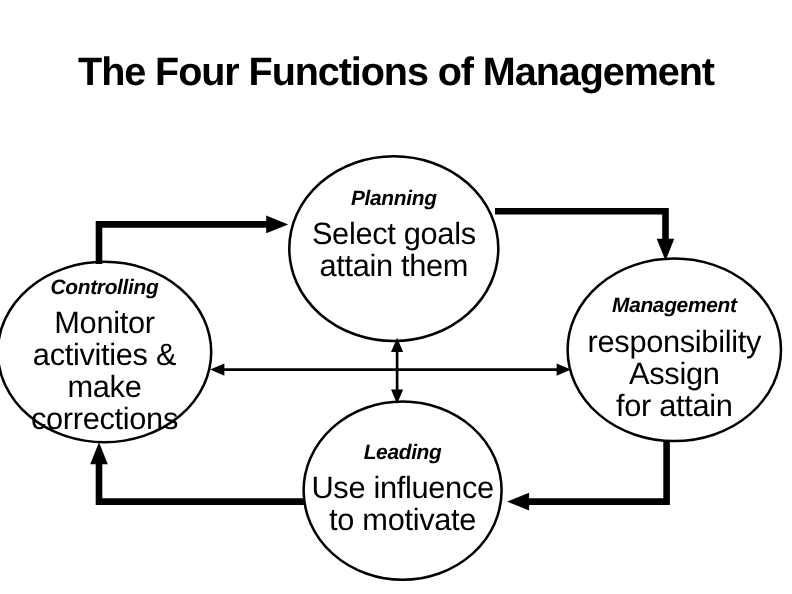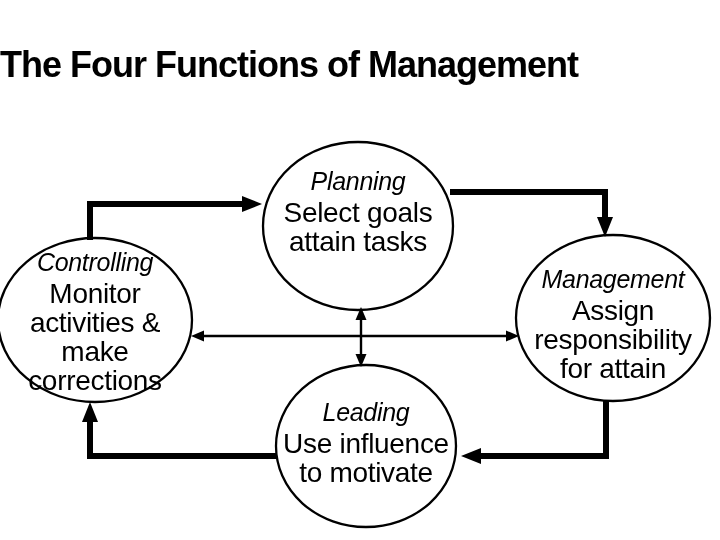--- a/index.html
+++ b/index.html
@@ -11,41 +11,41 @@
     overflow: hidden;
     font-family: "Liberation Sans", sans-serif;
     color: #000000;
   }
   .slide-title {
     position: absolute;
     left: 0;
     top: 44px;
     width: 720px;
     margin: 0;
-    text-align: left;
+    text-align: center;
     font-size: 36px;
     font-weight: bold;
     letter-spacing: -1px;
     color: #000000;
   }
   .diagram-svg {
     position: absolute;
     left: 0;
     top: 0;
     width: 720px;
     height: 540px;
   }
   .node-text {
     position: absolute;
     text-align: center;
     color: #000000;
   }
   .node-label {
-    font-size: 25px;
-    font-weight: normal;
+    font-size: 19px;
+    font-weight: bold;
     font-style: italic;
     line-height: 34px;
     letter-spacing: -0.3px;
   }
   .node-line {
     font-size: 28px;
     line-height: 29px;
     letter-spacing: -0.3px;
   }
   .node-planning    { left: 263px; top: 164px; width: 190px; }
@@ -92,27 +92,27 @@
     <g>
       <line x1="361" y1="319" x2="361" y2="355" stroke="#000000" stroke-width="2.4"></line>
       <polygon points="361,307 355.5,320 366.5,320" fill="#000000"></polygon>
       <polygon points="361,367 355.5,354 366.5,354" fill="#000000"></polygon>
     </g>
   </svg>
 
   <div class="node-text node-planning">
     <div class="node-label">Planning</div>
     <div class="node-line">Select goals</div>
-    <div class="node-line">attain tasks</div>
+    <div class="node-line">attain them</div>
   </div>
 
   <div class="node-text node-organizing">
     <div class="node-label">Management</div>
+    <div class="node-line">responsibility</div>
     <div class="node-line">Assign</div>
-    <div class="node-line">responsibility</div>
     <div class="node-line">for attain</div>
   </div>
 
   <div class="node-text node-controlling">
     <div class="node-label">Controlling</div>
     <div class="node-line">Monitor</div>
     <div class="node-line">activities &amp;</div>
     <div class="node-line">make</div>
     <div class="node-line">corrections</div>
   </div>

